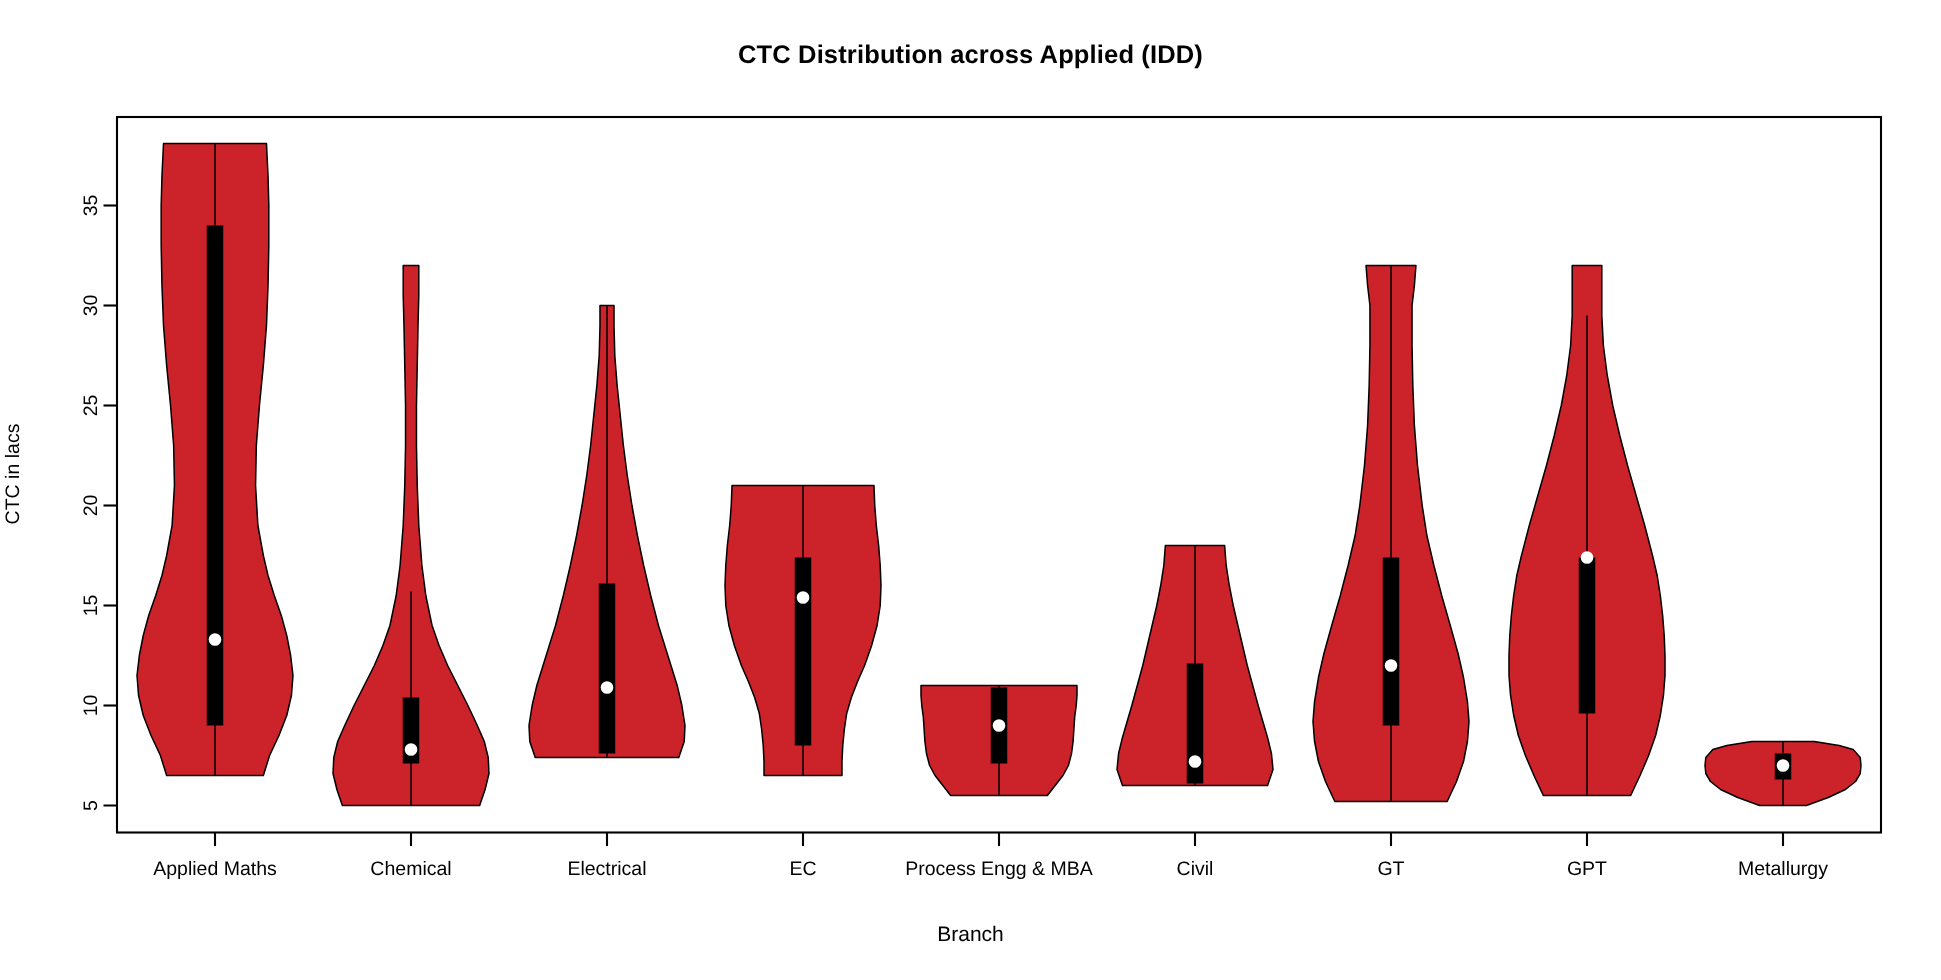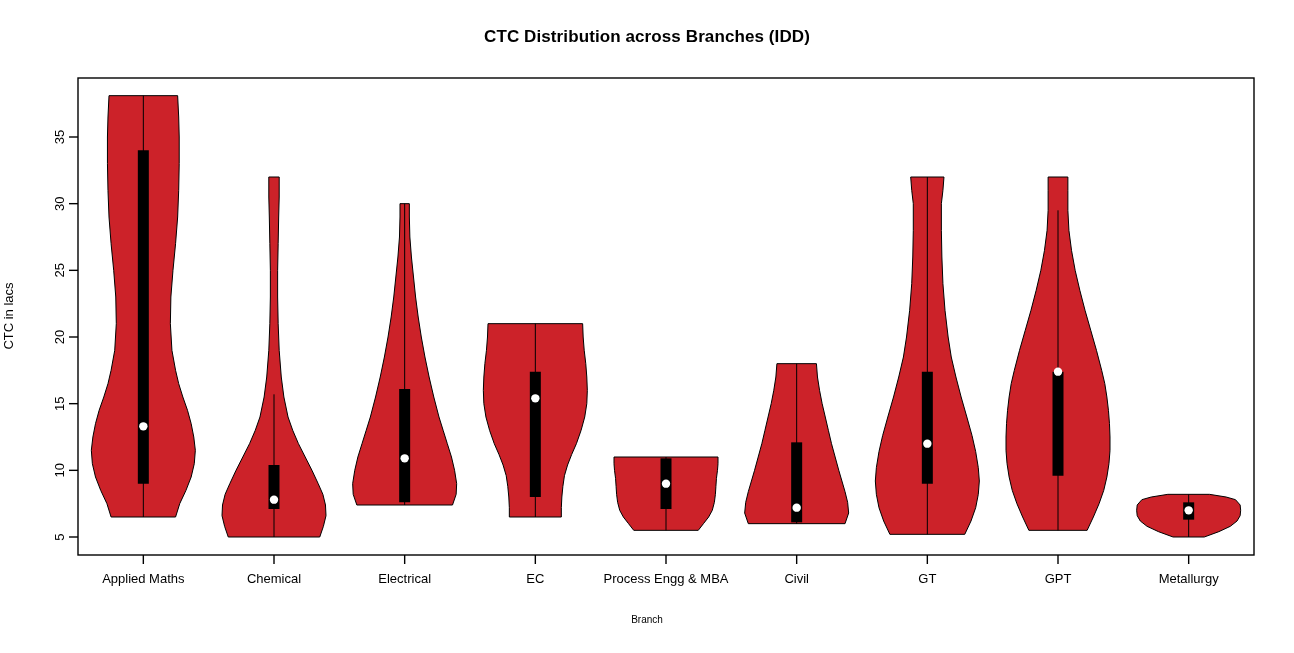--- a/index.html
+++ b/index.html
@@ -37,39 +37,39 @@
     transform-origin: center center;
     font-size: 13px;
     white-space: nowrap;
   }
   #x-axis-title {
     position: absolute;
     top: 614px;
     left: 0;
     width: 1294px;
     text-align: center;
-    font-size: 10px;
+    font-size: 14px;
   }
   svg#plot-svg {
     position: absolute;
     left: 0;
     top: 0;
   }
   .tick-label {
     font-family: "Liberation Sans", sans-serif;
     font-size: 13px;
     fill: #000000;
   }
 </style>
 </head>
 <body>
 
 <div id="plot-root">
 
-  <div id="chart-title">CTC Distribution across Branches (IDD)</div>
+  <div id="chart-title">CTC Distribution across Applied (IDD)</div>
 
   <div id="y-axis-title">CTC in lacs</div>
 
   <div id="x-axis-title">Branch</div>
 
   <svg id="plot-svg" width="1294" height="653">
     <g id="violins-layer">
         <g>
           <path d="M 175.57,517.00 L 179.73,503.67 L 185.97,490.33 L 191.17,477.00 L 194.29,463.67 L 195.33,450.33 L 193.77,437.00 L 191.17,423.67 L 187.53,410.33 L 182.85,397.00 L 178.69,383.67 L 175.57,370.33 L 171.93,350.33 L 170.37,323.67 L 170.89,297.00 L 172.97,270.33 L 175.57,243.67 L 177.65,217.00 L 178.69,190.33 L 179.21,163.67 L 179.21,137.00 L 178.69,117.00 L 177.65,95.67 L 109.01,95.67 L 107.97,117.00 L 107.45,137.00 L 107.45,163.67 L 107.97,190.33 L 109.01,217.00 L 111.09,243.67 L 113.69,270.33 L 115.77,297.00 L 116.29,323.67 L 114.73,350.33 L 111.09,370.33 L 107.97,383.67 L 103.81,397.00 L 99.13,410.33 L 95.49,423.67 L 92.89,437.00 L 91.33,450.33 L 92.37,463.67 L 95.49,477.00 L 100.69,490.33 L 106.93,503.67 L 111.09,517.00 Z" fill="#CC2229" stroke="#000000" stroke-width="1" stroke-linejoin="round"></path>
           <line x1="143.33333333333331" x2="143.33333333333331" y1="517" y2="95.66666666666669" stroke="#000000" stroke-width="1"></line>

